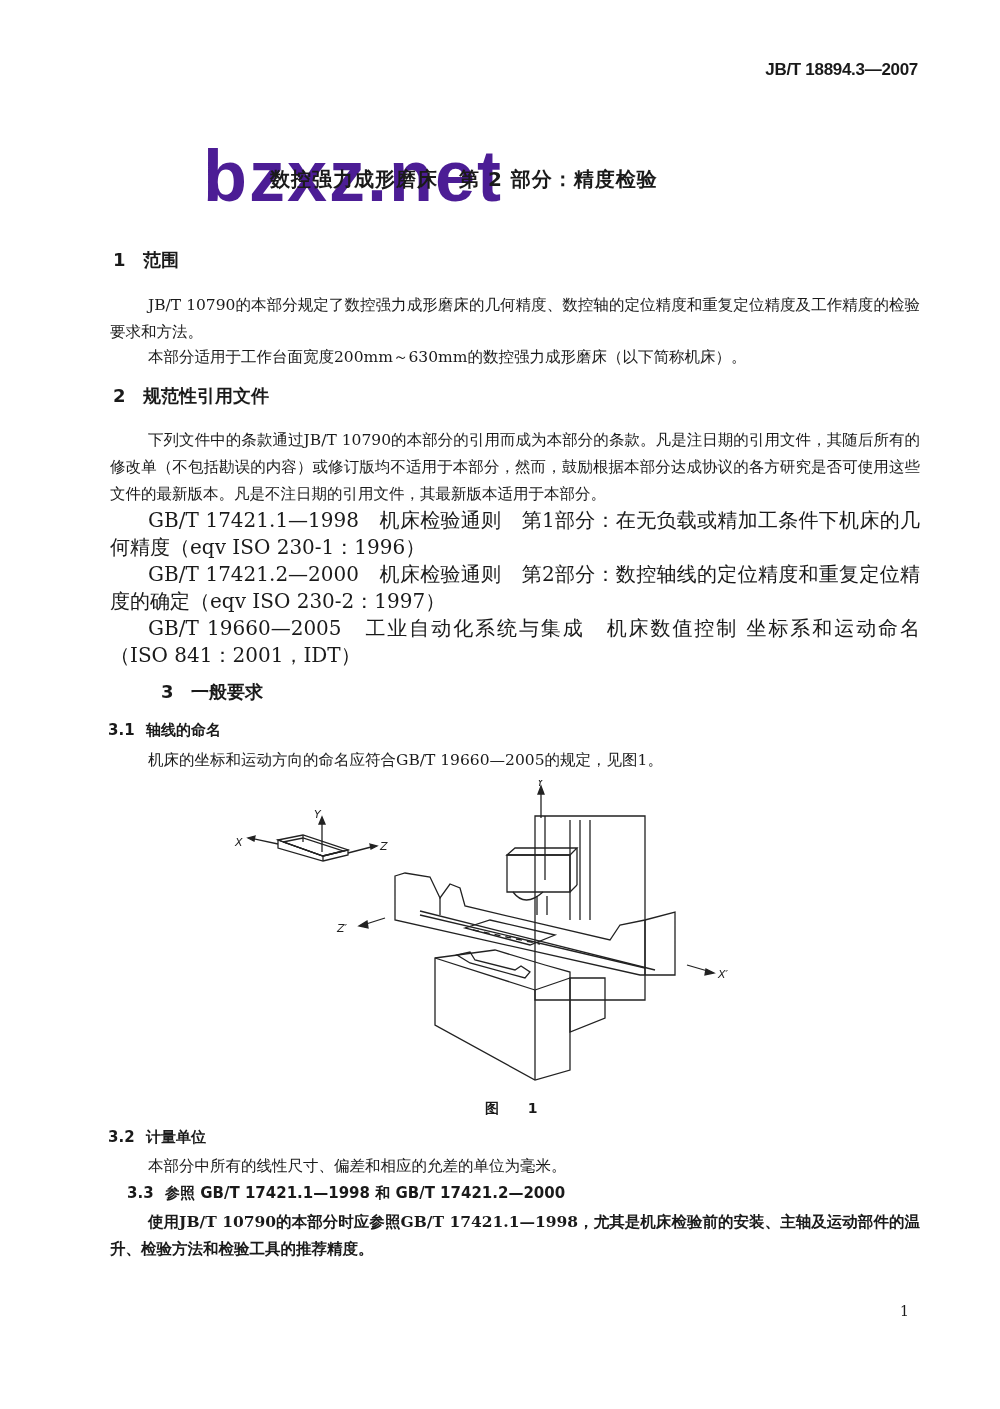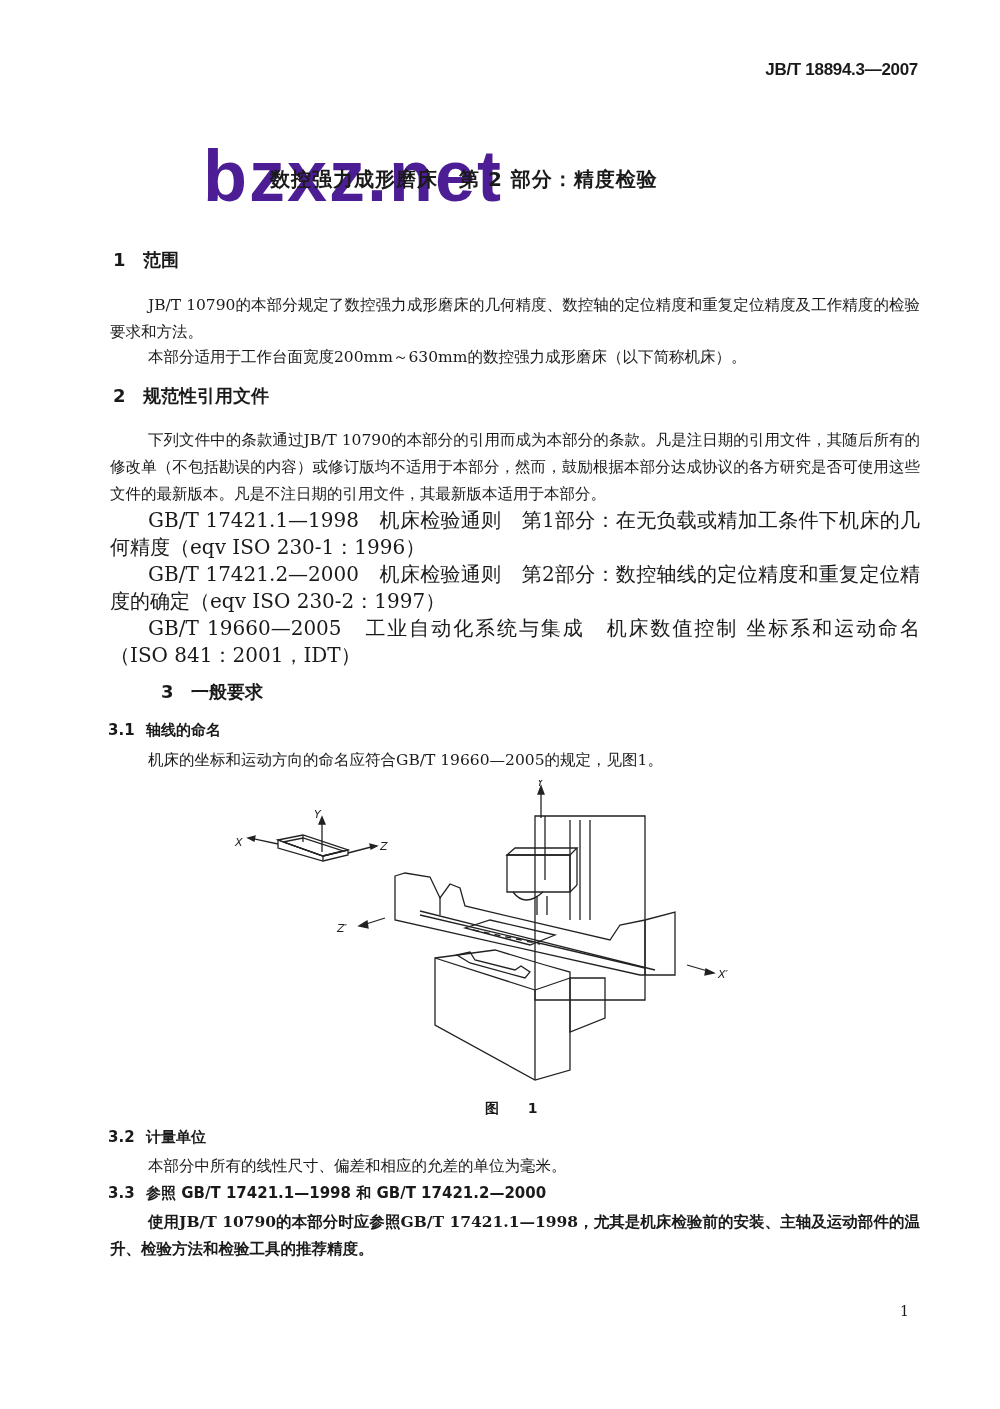--- a/index.html
+++ b/index.html
@@ -114,18 +114,18 @@
     <polygon points="481,189 489,193 480,195" fill="#222"></polygon>
   <text x="493" y="198" font-size="11" font-style="italic" fill="#222" stroke="none" font-family="DejaVu Sans, sans-serif">X′</text>
 </svg>
 <div class="abs fig-caption">图 1</div>
 
 <div class="abs h2" style="top:1128px;">
   <span class="num">3.2</span><span>计量单位</span>
 </div>
 <div class="abs para" style="top:1153px;">本部分中所有的线性尺寸、偏差和相应的允差的单位为毫米。</div>
 
-<div class="abs h2" style="top:1184px;">
+<div class="abs h2" style="top:1184px;margin-left:19px;">
   <span class="num">3.3</span><span>参照 GB/T 17421.1—1998 和 GB/T 17421.2—2000</span>
 </div>
 <div class="abs para" style="top:1208px;font-weight:bold;">使用JB/T 10790的本部分时应参照GB/T 17421.1—1998，尤其是机床检验前的安装、主轴及运动部件的温升、检验方法和检验工具的推荐精度。</div>
 
 <div class="abs page-num">1</div>
 
 </body></html>

